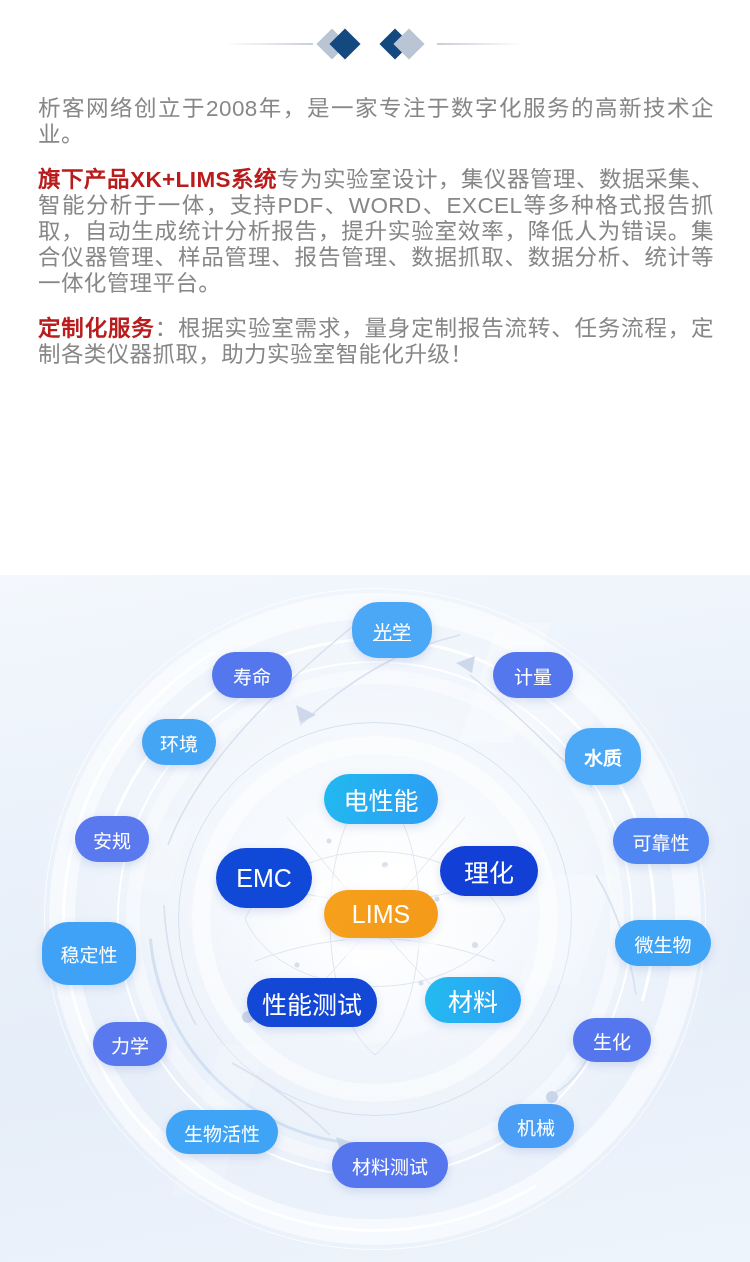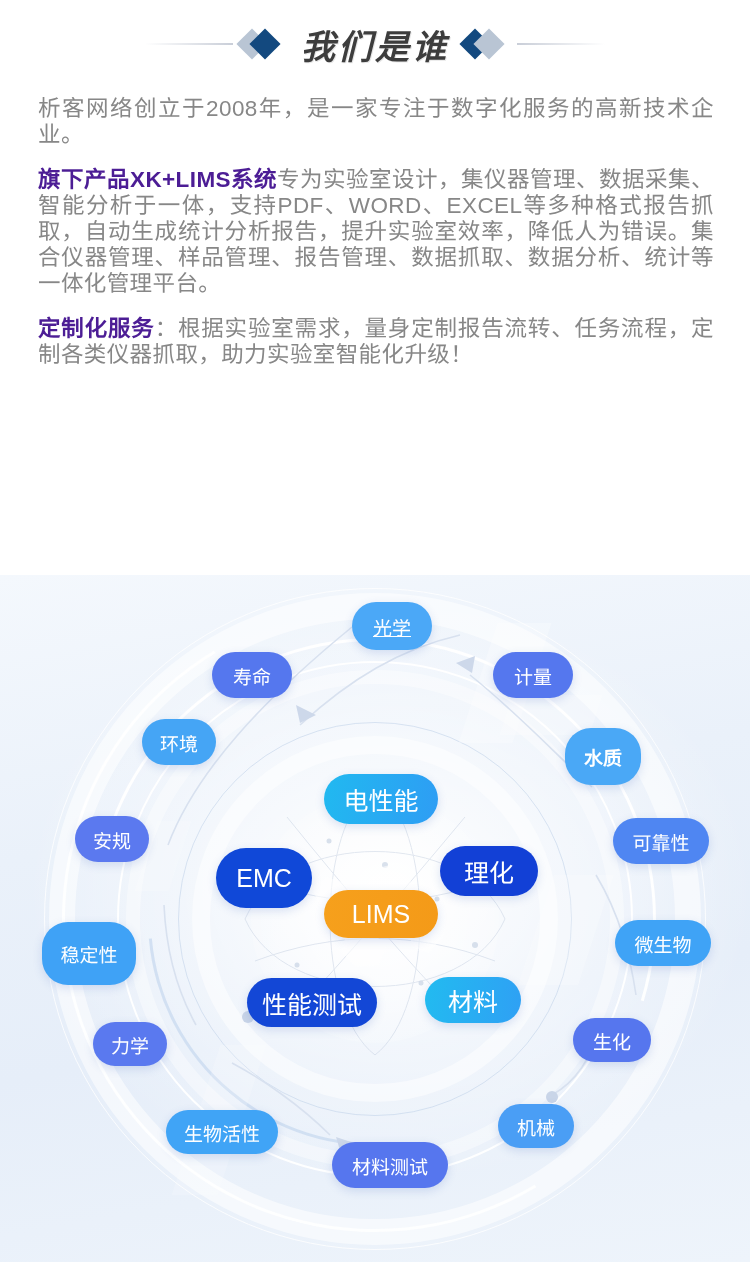--- a/index.html
+++ b/index.html
@@ -43,21 +43,21 @@
   .copy{position:absolute;left:38px;top:96px;width:676px;}
   .para{
     color:#878787;
     font-size:22.5px;
     line-height:26px;
     letter-spacing:0.4px;
     margin:0 0 19px 0;
     text-align:justify;
   }
   .para:last-child{margin-bottom:0;}
-  .para b{color:#4c1d95;font-weight:bold;}
+  .para b{color:#b91c1c;font-weight:bold;}
 
   
   .cloud{
     position:absolute;left:0;top:575px;width:750px;height:687px;
     background:
       radial-gradient(ellipse 520px 420px at 52% 46%, #ffffff 0%, rgba(255,255,255,0.35) 45%, rgba(255,255,255,0) 70%),
       linear-gradient(170deg,#f4f8fd 0%,#eaf1fa 35%,#e6eef9 62%,#eef4fb 100%);
     overflow:hidden;
   }
   
@@ -104,21 +104,20 @@
 <body>
 
 <div class="page">
 
   <div class="header">
     <span class="rule left"></span>
     <span class="dia-group left">
       <span class="dia dia-light"></span>
       <span class="dia dia-dark"></span>
     </span>
-    <h1 class="title">我们是谁</h1>
     <span class="dia-group right">
       <span class="dia dia-dark"></span>
       <span class="dia dia-light"></span>
     </span>
     <span class="rule right"></span>
   </div>
 
   <div class="copy">
     <p class="para">
       <span>析客网络创立于2008年，是一家专注于数字化服务的高新技术企业。</span>
@@ -193,21 +192,21 @@
         <circle cx="552" cy="522" r="6"></circle>
       </g>
       <g fill="#cdd8ea">
         <path d="M300,148 l-4,-18 20,10 z"></path>
         <path d="M472,98 l-16,-10 19,-7 z"></path>
         <path d="M336,562 l18,6 -12,14 z"></path>
       </g>
     </svg>
 
     <div id="tags-layer">
-        <div class="tag sm" style="left: 352px; top: 27px; width: 80px; height: 48px; background: rgb(75, 168, 247); text-decoration: underline;">光学</div>
+        <div class="tag sm" style="left: 352px; top: 27px; width: 80px; height: 56px; background: rgb(75, 168, 247); text-decoration: underline;">光学</div>
         <div class="tag sm" style="left: 212px; top: 77px; width: 80px; height: 46px; background: rgb(85, 119, 238);">寿命</div>
         <div class="tag sm" style="left: 493px; top: 77px; width: 80px; height: 46px; background: rgb(85, 119, 238);">计量</div>
         <div class="tag sm" style="left: 142px; top: 144px; width: 74px; height: 46px; background: rgb(69, 165, 245);">环境</div>
         <div class="tag sm" style="left: 565px; top: 153px; width: 76px; height: 57px; background: rgb(74, 168, 246); font-weight: bold;">水质</div>
         <div class="tag lg" style="left: 324px; top: 199px; width: 114px; height: 50px; background: linear-gradient(100deg, rgb(33, 185, 240) 0%, rgb(46, 157, 244) 100%);">电性能</div>
         <div class="tag sm" style="left: 75px; top: 241px; width: 74px; height: 46px; background: rgb(91, 121, 239);">安规</div>
         <div class="tag sm" style="left: 613px; top: 243px; width: 96px; height: 46px; background: rgb(79, 134, 242);">可靠性</div>
         <div class="tag lg" style="left: 216px; top: 273px; width: 96px; height: 60px; background: rgb(16, 72, 216);">EMC</div>
         <div class="tag lg" style="left: 440px; top: 271px; width: 98px; height: 50px; background: rgb(18, 64, 214);">理化</div>
         <div class="tag lg" style="left: 324px; top: 315px; width: 114px; height: 48px; background: linear-gradient(100deg, rgb(246, 160, 28) 0%, rgb(244, 154, 24) 100%);">LIMS</div>

